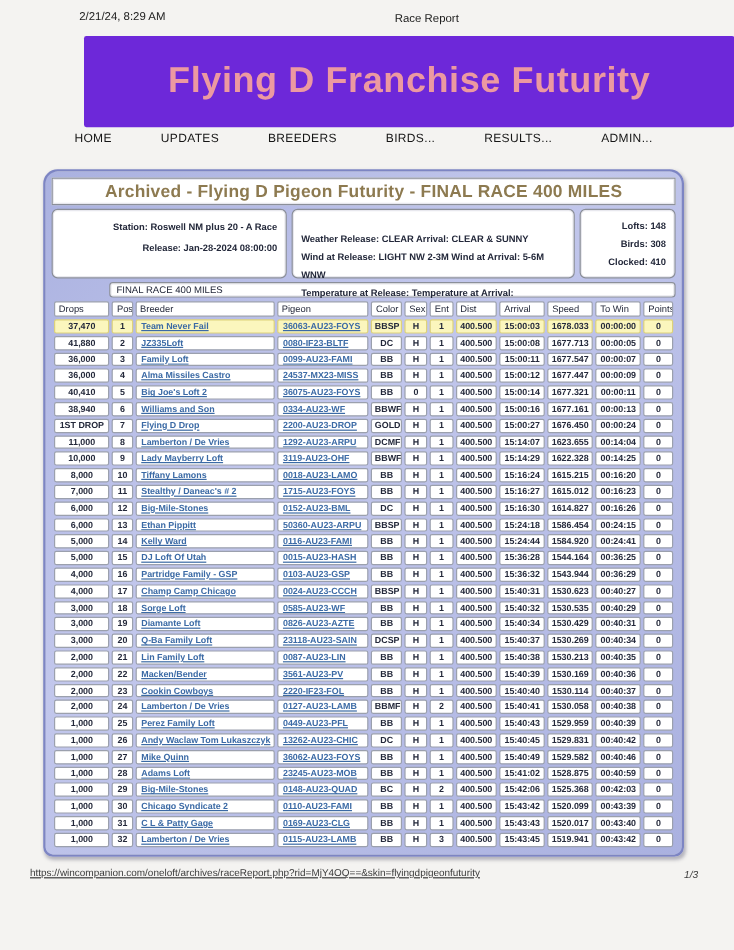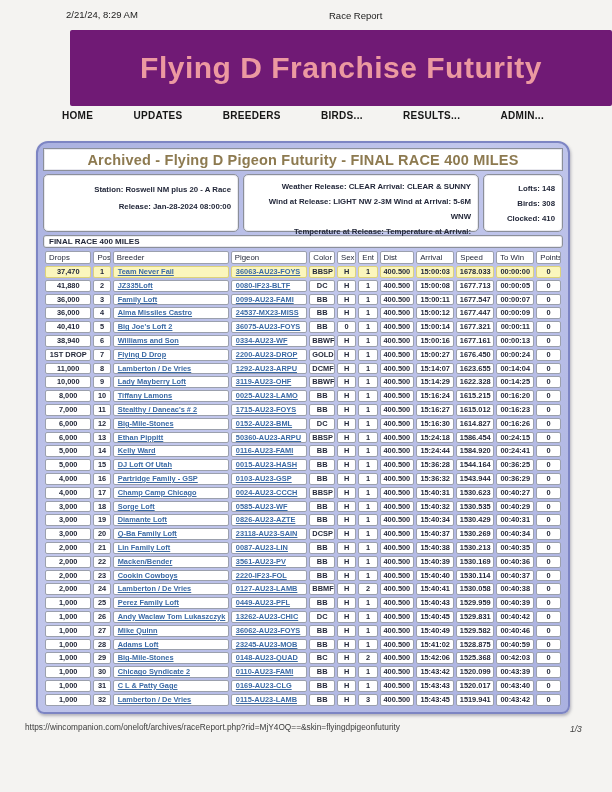--- a/index.html
+++ b/index.html
@@ -4,54 +4,54 @@
 <style>
   html,body{margin:0;padding:0;}
   body{width:612px;height:792px;background:#f3f2f0;font-family:"Liberation Sans",sans-serif;position:relative;overflow:hidden;}
   .sheet{position:absolute;inset:0;background:#f4f3f1;}
 
   
   .print-date{position:absolute;left:66px;top:9px;font-size:9.5px;color:#1b1b1b;}
   .print-title{position:absolute;left:329px;top:10px;font-size:9.5px;color:#1b1b1b;}
 
   
-  .banner{position:absolute;left:70px;top:30px;width:542px;height:76px;background:#701a75;border-radius:2px;display:flex;align-items:center;justify-content:center;}
+  .banner{position:absolute;left:70px;top:30px;width:542px;height:76px;background:#6d28d9;border-radius:2px;display:flex;align-items:center;justify-content:center;}
   .banner-title{font-size:30px;font-weight:bold;color:#ec99a1;letter-spacing:.5px;white-space:nowrap;}
 
   
   .nav{position:absolute;left:62px;top:110px;width:482px;display:flex;justify-content:space-between;}
-  .nav-item{font-size:10px;font-weight:bold;color:#161616;letter-spacing:.3px;cursor:pointer;}
+  .nav-item{font-size:10px;font-weight:normal;color:#161616;letter-spacing:.3px;cursor:pointer;}
 
   
   .report{position:absolute;left:36px;top:141px;width:534px;height:573px;box-sizing:border-box;
     background:linear-gradient(135deg,#aab1e0,#c2c7ec 40%,#aab1e0);border:2px solid #7d85c3;
     border-radius:12px 12px 8px 8px;padding:5px;overflow:hidden;box-shadow:1px 2px 3px rgba(60,60,90,.35);}
   .panel{background:#fff;border:1px solid #8b8f99;box-shadow:inset 0 0 0 1px #e8e8ee;}
   .report-title{height:21px;border-radius:0;display:flex;align-items:center;justify-content:center;
     font-size:14.5px;font-weight:bold;color:#8d7a50;letter-spacing:.2px;margin-bottom:3px;}
   .info-row{display:flex;gap:4px;height:58px;margin-bottom:3px;}
   .info-box{border-radius:5px;box-sizing:border-box;padding:6px 7px;font-size:7.8px;font-weight:bold;color:#23283a;text-align:right;}
   .info-left{width:196px;line-height:17px;}
-  .info-center{flex:1;text-align:right;line-height:15px;padding-top:4px;}
+  .info-center{flex:1;text-align:left;line-height:15px;padding-top:17px;}
   .info-right{width:80px;line-height:15px;}
   .section-bar{height:13px;border-radius:3px;display:flex;align-items:center;padding-left:5px;
-    font-size:8px;font-weight:bold;color:#23283a;margin-bottom:1px;box-sizing:border-box;}
+    font-size:8px;font-weight:normal;color:#23283a;margin-bottom:1px;box-sizing:border-box;margin-left:48px;}
 
   
   table.results{width:100%;border-collapse:separate;border-spacing:2px;table-layout:fixed;}
   .results th,.results td{background:#fff;border:1px solid #9ba0ad;border-radius:2px;overflow:hidden;
     white-space:nowrap;box-sizing:content-box;}
   .results th{height:11px;font-size:7.8px;font-weight:normal;color:#23283a;text-align:left;padding:0 3px;}
   .results td{height:9.8px;line-height:9.8px;font-size:7.4px;font-weight:bold;color:#23283a;text-align:center;padding:0 2px;}
   .results td.cell-breeder,.results td.cell-pigeon{text-align:left;padding-left:4px;}
   .results a{color:#3b6aa5;text-decoration:underline;font-weight:bold;}
   tr.hl td{background:#fbf6bd;border-color:#ddd27a;}
 
   
-  .footer-url{position:absolute;left:25px;top:722px;font-size:8.3px;color:#3c3c3c;}
+  .footer-url{position:absolute;left:25px;top:722px;font-size:8.3px;color:#3c3c3c;text-decoration:underline;}
   .page-number{position:absolute;left:570px;top:724px;font-size:8.5px;color:#3c3c3c;font-style:italic;}
 </style>
 </head>
 <body>
 
 <div class="sheet">
 
   <div class="print-date">2/21/24, 8:29 AM</div>
   <div class="print-title">Race Report</div>
 
@@ -246,21 +246,21 @@
             <td class="cell-dist">400.500</td>
             <td class="cell-arrival">15:14:29</td>
             <td class="cell-speed">1622.328</td>
             <td class="cell-towin">00:14:25</td>
             <td class="cell-points">0</td>
           </tr>
           <tr>
             <td class="cell-drops">8,000</td>
             <td class="cell-pos">10</td>
             <td class="cell-breeder"><a href="#">Tiffany Lamons</a></td>
-            <td class="cell-pigeon"><a href="#">0025-AU23-LAMO</a></td>
+            <td class="cell-pigeon"><a href="#">0018-AU23-LAMO</a></td>
             <td class="cell-color">BB</td>
             <td class="cell-sex">H</td>
             <td class="cell-ent">1</td>
             <td class="cell-dist">400.500</td>
             <td class="cell-arrival">15:16:24</td>
             <td class="cell-speed">1615.215</td>
             <td class="cell-towin">00:16:20</td>
             <td class="cell-points">0</td>
           </tr>
           <tr>

